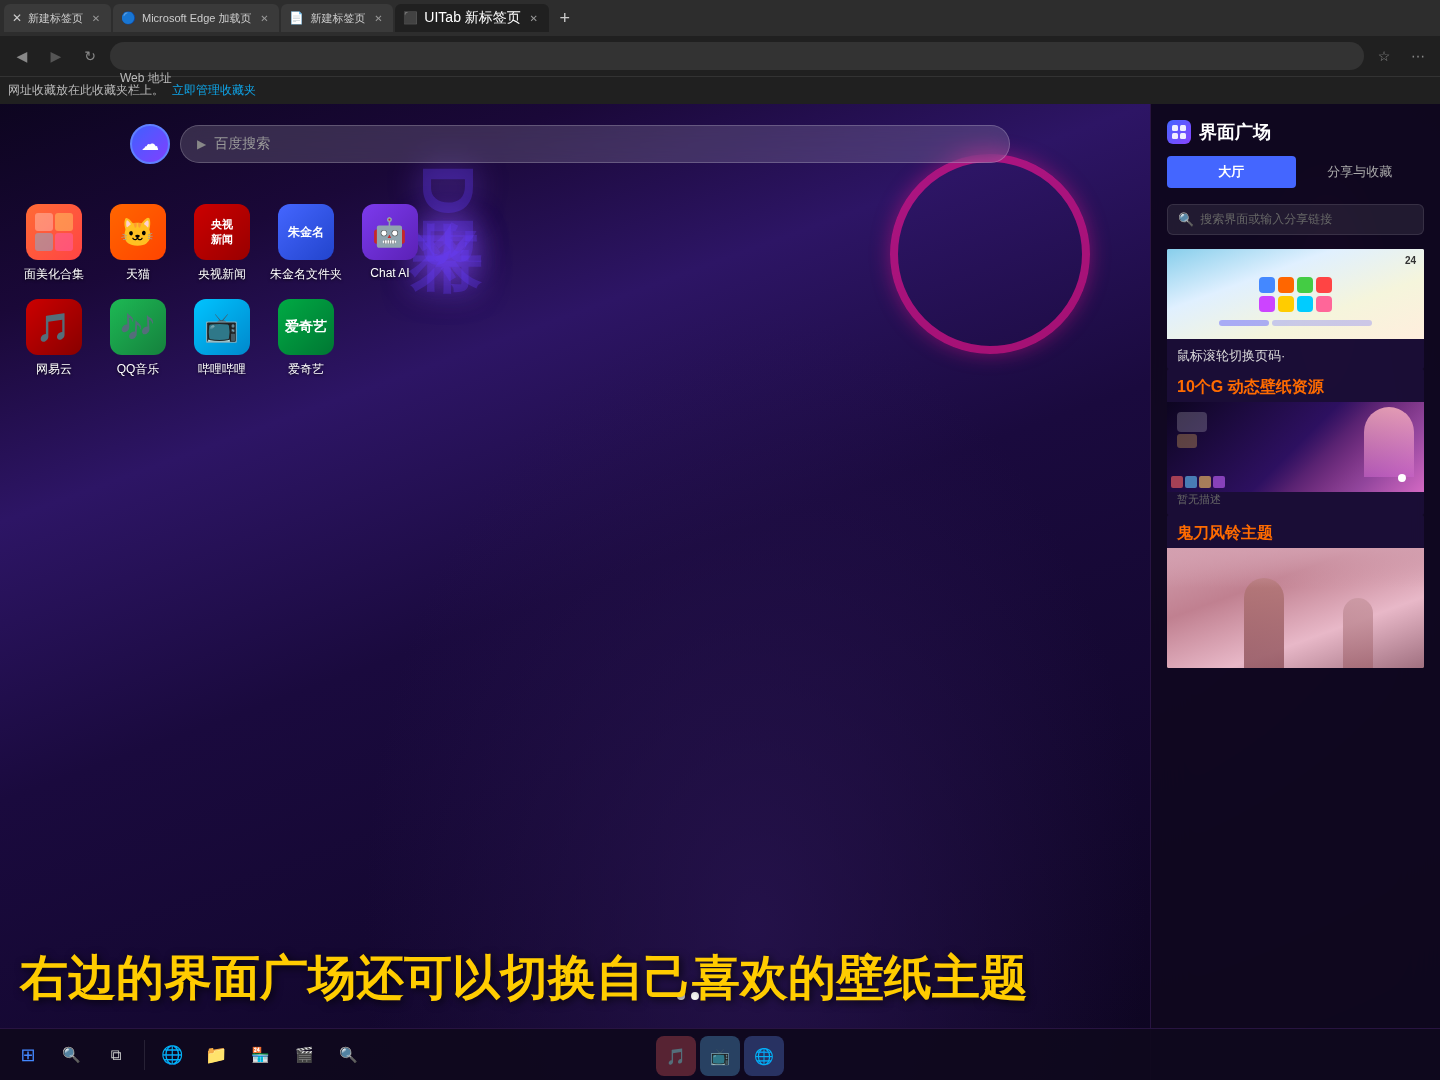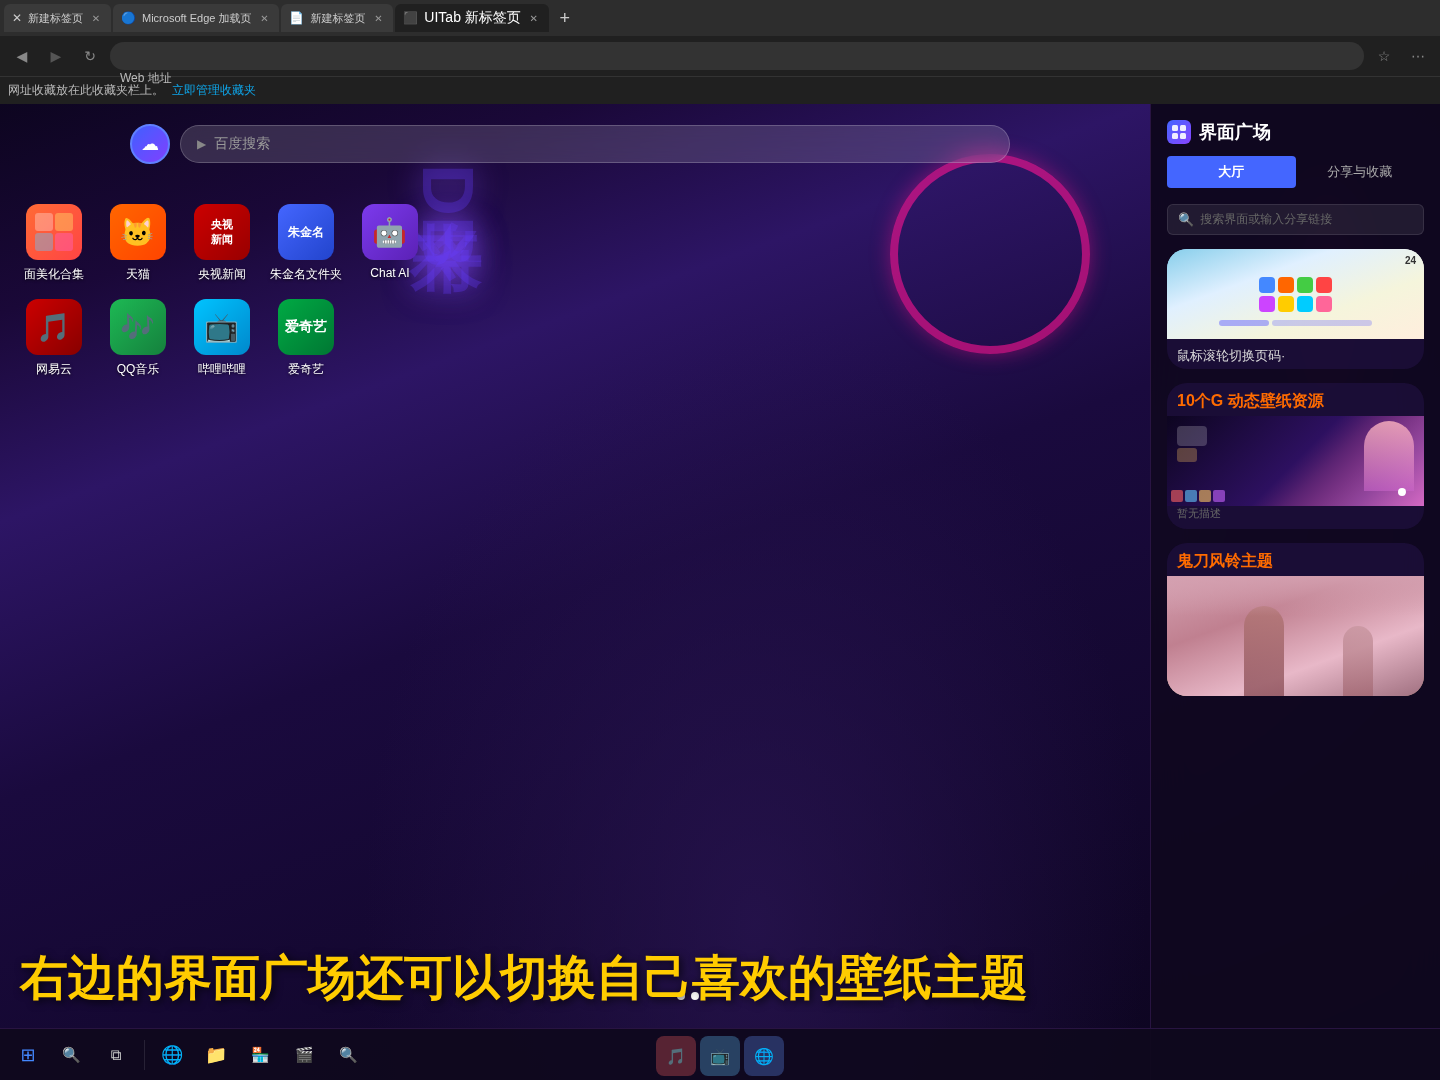--- a/index.html
+++ b/index.html
@@ -64,21 +64,21 @@
     .right-sidebar { position: absolute; top: 0; right: 0; width: 290px; height: 100%; background: rgba(15,8,30,0.92); backdrop-filter: blur(20px); border-left: 1px solid rgba(80,40,120,0.4); padding: 16px; overflow-y: auto; }
     .sidebar-header { display: flex; align-items: center; gap: 8px; margin-bottom: 12px; }
     .sidebar-icon { width: 24px; height: 24px; background: linear-gradient(135deg, #4466ff, #8844ff); border-radius: 6px; display: flex; align-items: center; justify-content: center; font-size: 14px; }
     .sidebar-title { font-size: 18px; font-weight: bold; color: white; }
     .sidebar-subtitle { font-size: 11px; color: #888; margin-bottom: 16px; line-height: 1.5; }
     .sidebar-tabs { display: flex; gap: 0; margin-bottom: 16px; }
     .sidebar-tab { flex: 1; height: 32px; display: flex; align-items: center; justify-content: center; font-size: 13px; color: #aaa; cursor: pointer; border-radius: 4px; }
     .sidebar-tab.active { background: #4466ff; color: white; font-weight: bold; }
     .sidebar-search { display: flex; align-items: center; gap: 6px; background: rgba(255,255,255,0.08); border-radius: 6px; padding: 6px 10px; margin-bottom: 14px; border: 1px solid rgba(255,255,255,0.1); }
     .sidebar-search-text { font-size: 12px; color: #666; }
-    .card { background: rgba(30,15,60,0.8); border-radius: 20px; overflow: hidden; margin-bottom: 14px; }
+    .card { background: rgba(30,15,60,0.8); border-radius: 2px; overflow: hidden; }
     .card-img { width: 100%; height: 90px; object-fit: cover; background: linear-gradient(135deg, #e8d5b0 0%, #c4a882 50%, #a08060 100%); display: flex; align-items: center; justify-content: center; position: relative; overflow: hidden; }
     .card-img-ios { background: linear-gradient(135deg, #87ceeb 0%, #b0d4f1 30%, #e8f4fd 60%, #f5f5dc 80%, #ffd700 100%); }
     .card-img-dynamic { background: linear-gradient(135deg, #1a0a3e 0%, #2d1060 30%, #ff69b4 60%, #9370db 80%); }
     .card-title { font-size: 13px; color: #ddd; padding: 8px 10px 4px; }
     .card-title2 { font-size: 16px; font-weight: bold; color: #ff6b00; padding: 8px 10px 4px; }
     .card-no-desc { font-size: 11px; color: #666; padding: 0 10px 8px; }
 
     
     .bottom-overlay { position: absolute; bottom: 60px; left: 0; right: 0; padding: 10px 20px; }
     .bottom-text { font-size: 48px; font-weight: 900; color: #ffcc00; text-shadow: 2px 2px 8px rgba(0,0,0,0.8); white-space: nowrap; }

